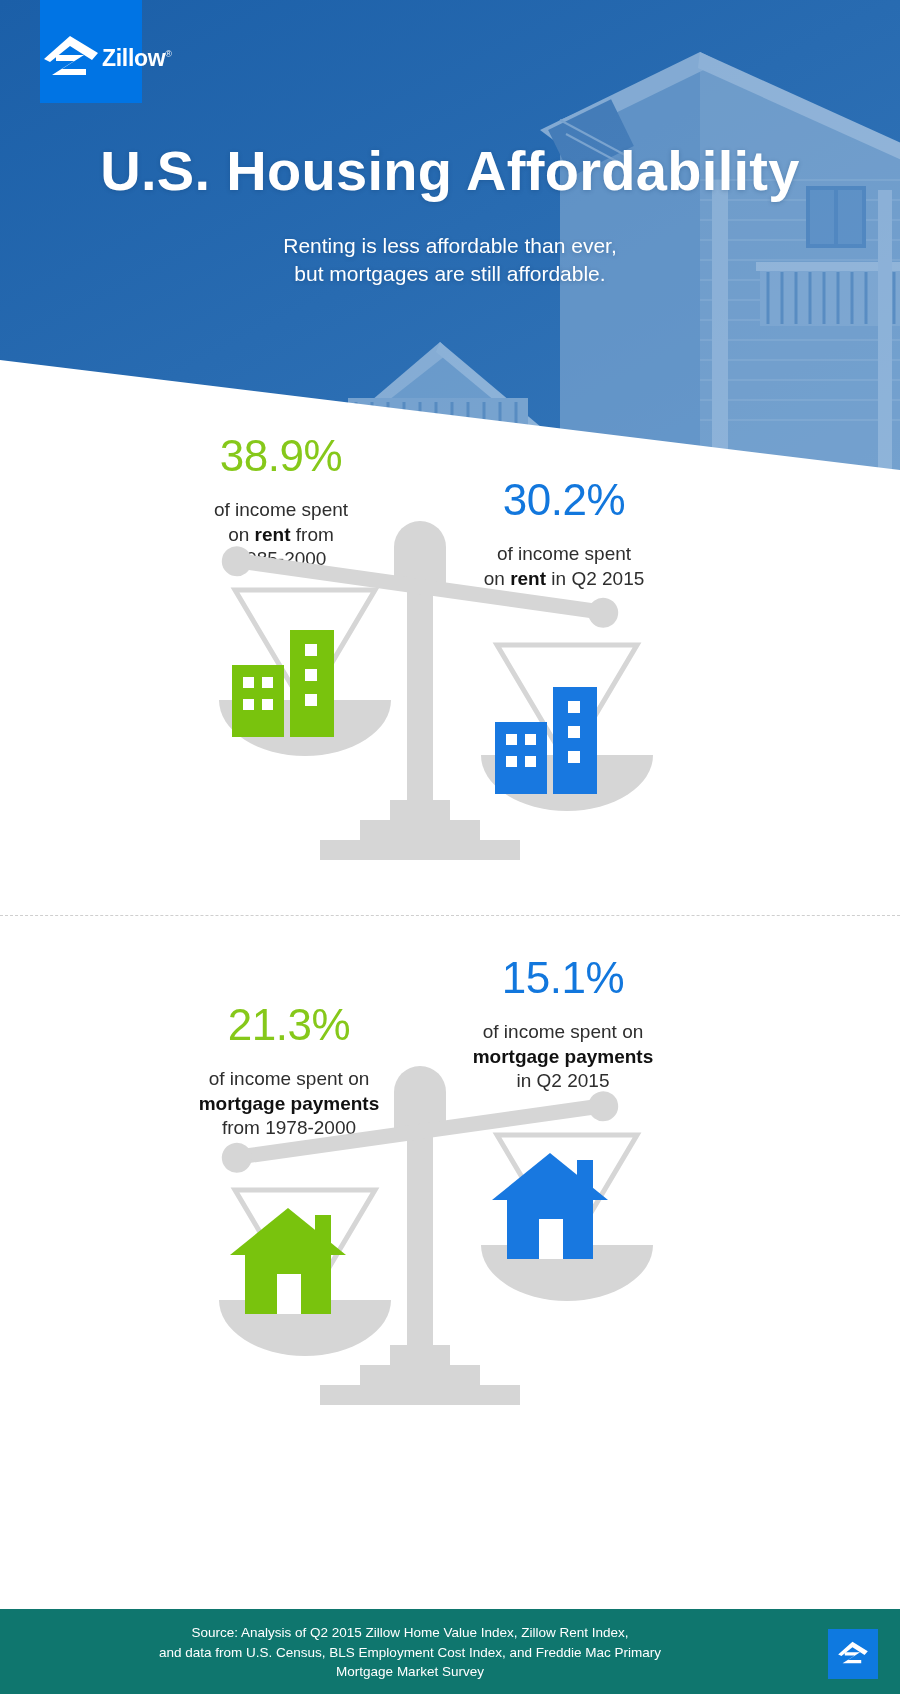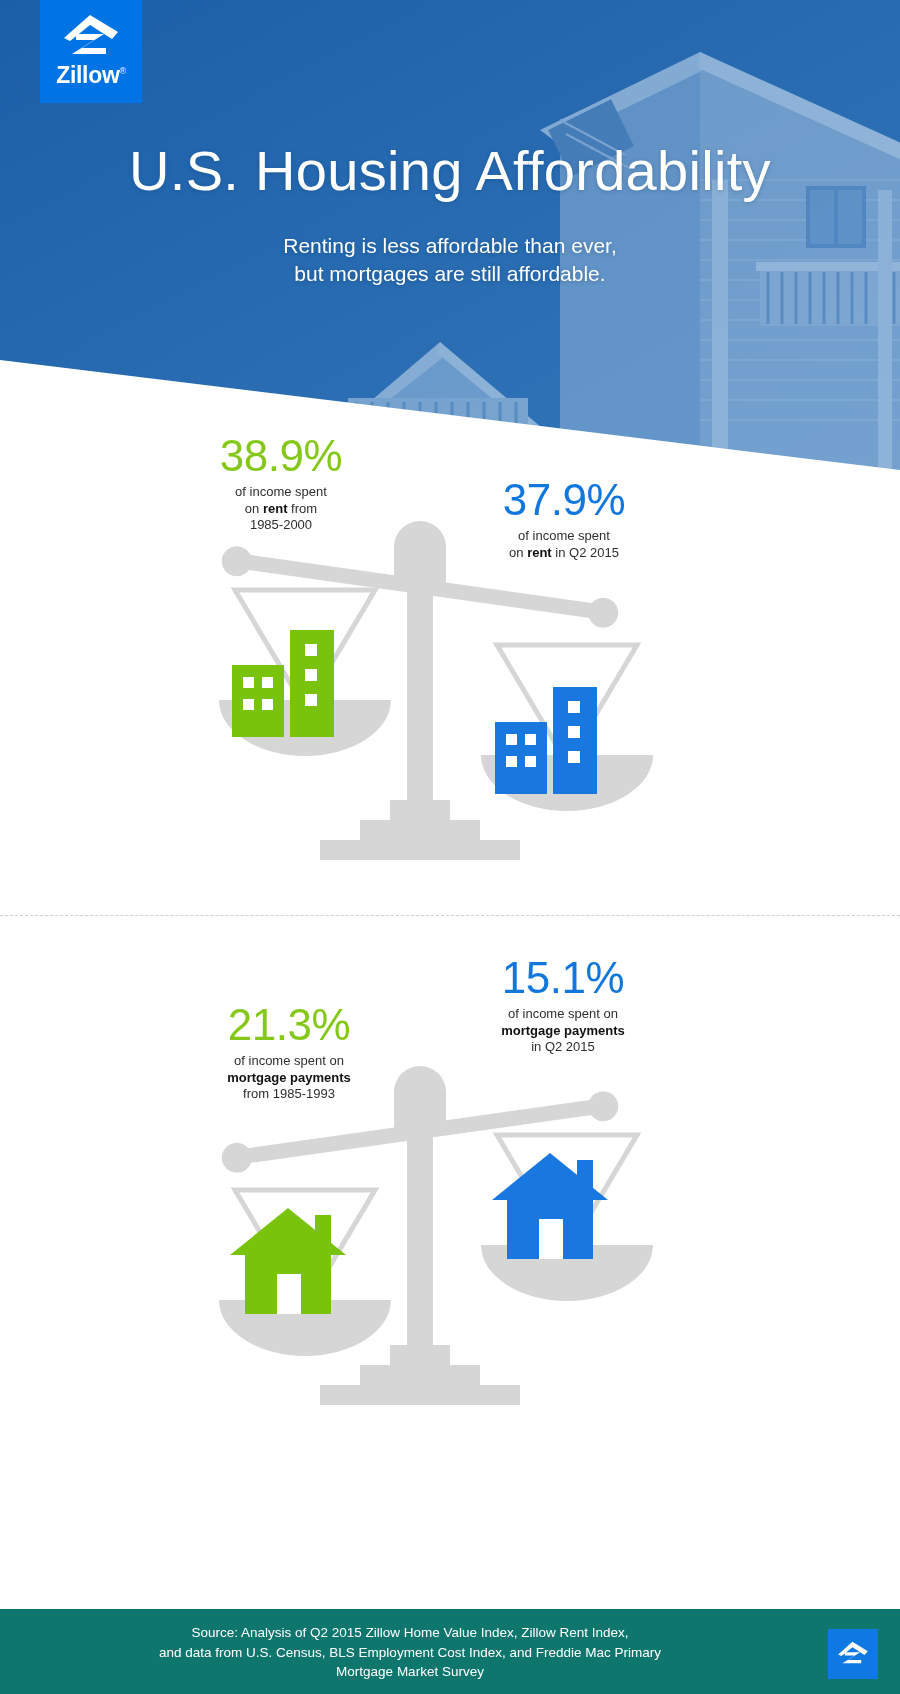--- a/index.html
+++ b/index.html
@@ -46,21 +46,21 @@
     width: 900px; height: 160px;
   }
   .wedge svg { display: block; }
 
   .logo-box {
     position: absolute;
     left: 40px; top: 0;
     width: 102px; height: 103px;
     background: #0074e4;
     display: flex;
-    flex-direction: column;
+    flex-direction: row;
     align-items: center;
     justify-content: flex-start;
     padding-top: 10px;
   }
   .logo-mark { width: 62px; height: 47px; }
   .logo-word {
     color: #ffffff;
     font-size: 23px;
     font-weight: bold;
     letter-spacing: -0.3px;
@@ -74,21 +74,21 @@
     font-weight: normal;
   }
 
   .title {
     position: absolute;
     left: 0; top: 138px;
     width: 900px;
     text-align: center;
     color: #ffffff;
     font-size: 56px;
-    font-weight: 400;
+    font-weight: 700;
     letter-spacing: 0.3px;
     text-shadow: 0 1px 4px rgba(10,50,95,0.25);
   }
   .subtitle {
     position: absolute;
     left: 0; top: 232px;
     width: 900px;
     text-align: center;
     color: #ffffff;
     font-size: 21px;
@@ -101,24 +101,24 @@
   .stat { position: absolute; text-align: center; }
   .stat .num {
     font-size: 44px;
     font-weight: 400;
     line-height: 1.05;
     letter-spacing: -0.5px;
   }
   .stat .num.green { color: #86c81a; }
   .stat .num.blue  { color: #1277dd; }
   .stat .cap {
-    font-size: 13px;
+    font-size: 19px;
     color: #2e2e2e;
     line-height: 1.28;
-    margin-top: 5px;
+    margin-top: 19px;
     font-weight: 400;
   }
   .stat .cap b { font-weight: 700; color: #111; }
 
   #stat-rent-past    { left: 165px; top: 433px; width: 232px; }
   #stat-rent-now     { left: 440px; top: 477px; width: 248px; }
   #stat-mort-past    { left: 165px; top: 1002px; width: 248px; }
   #stat-mort-now     { left: 432px; top: 955px; width: 262px; }
 
   
@@ -282,21 +282,21 @@
   <div class="stat" id="stat-rent-past">
     <div class="num green">38.9%</div>
     <div class="cap">
       <div><span>of income spent</span></div>
       <div><span>on </span><b>rent</b><span> from</span></div>
       <div><span>1985-2000</span></div>
     </div>
   </div>
 
   <div class="stat" id="stat-rent-now">
-    <div class="num blue">37.9%</div>
+    <div class="num blue">30.2%</div>
     <div class="cap">
       <div><span>of income spent</span></div>
       <div><span>on </span><b>rent</b><span> in Q2 2015</span></div>
     </div>
   </div>
 
   <div class="scale" id="scale-rent">
     <svg width="520" height="345" viewBox="0 0 520 345">
       <g fill="#d6d6d6">
 
@@ -365,21 +365,21 @@
       <div><b>mortgage payments</b></div>
       <div><span>in Q2 2015</span></div>
     </div>
   </div>
 
   <div class="stat" id="stat-mort-past">
     <div class="num green">21.3%</div>
     <div class="cap">
       <div><span>of income spent on</span></div>
       <div><b>mortgage payments</b></div>
-      <div><span>from 1985-1993</span></div>
+      <div><span>from 1978-2000</span></div>
     </div>
   </div>
 
   <div class="scale" id="scale-mort">
     <svg width="520" height="345" viewBox="0 0 520 345">
       <g fill="#d6d6d6">
         <rect x="145" y="325" width="200" height="20"></rect>
         <rect x="185" y="305" width="120" height="22"></rect>
         <rect x="215" y="285" width="60" height="24"></rect>
         <rect x="232" y="52" width="26" height="240"></rect>

